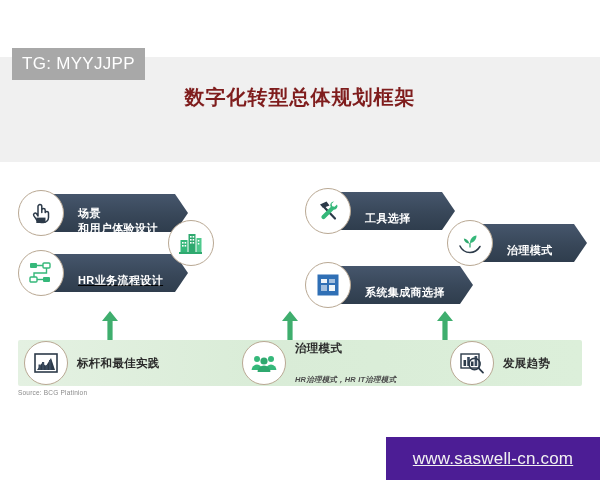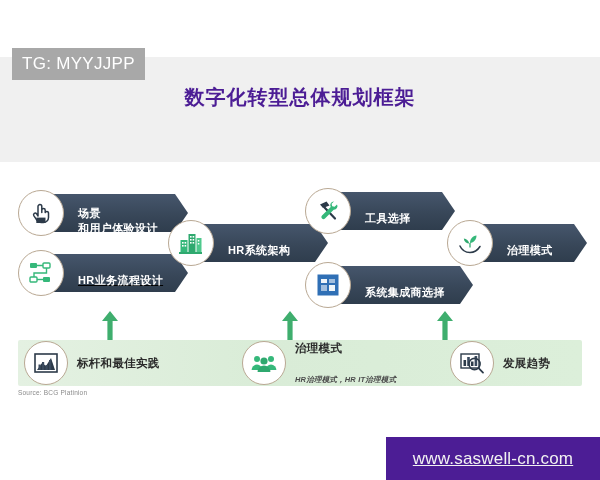--- a/index.html
+++ b/index.html
@@ -42,21 +42,21 @@
     background: #f0f0f0;
   }
   .page-title {
     position: absolute;
     left: 0;
     top: 84px;
     width: 600px;
     text-align: center;
     font-size: 20px;
     font-weight: bold;
-    color: #4c1d95;
+    color: #7f1d1d;
     letter-spacing: 1px;
     z-index: 5;
   }
 
   
   .diagram {
     position: absolute;
     left: 0;
     top: 162px;
     width: 600px;
@@ -227,23 +227,20 @@
         <rect x="15" y="2" width="7" height="5" rx="1" fill="none" stroke="#35b87a" stroke-width="1.4"></rect>
         <rect x="2" y="16" width="7" height="5" rx="1" fill="none" stroke="#35b87a" stroke-width="1.4"></rect>
         <rect x="15" y="16" width="7" height="5" rx="1" fill="#35b87a"></rect>
         <path d="M9 4.5 L15 4.5 M18.5 7 L18.5 12 L6 12 L6 16" fill="none" stroke="#35b87a" stroke-width="1.4"></path>
         <path d="M9 18.5 L15 18.5" fill="none" stroke="#35b87a" stroke-width="1.4"></path>
       </svg>
     </div>
   </div>
 
   <div class="node" style="left:168px; top:58px; width:160px;">
-    <div class="chev" style="width:134px;">
-      <span class="chev-label">HR系统架构</span>
-    </div>
     <div class="circle">
       <svg width="26" height="24" viewBox="0 0 26 24">
         <rect x="2.5" y="9" width="7" height="12" fill="#35b87a"></rect>
         <rect x="10.5" y="3" width="7" height="18" fill="#2fa96f"></rect>
         <rect x="18.5" y="7" width="5" height="14" fill="#4fc98d"></rect>
         <rect x="1" y="21" width="23" height="2" fill="#2fa96f"></rect>
         <g fill="#ffffff">
           <rect x="4" y="11" width="1.6" height="1.6"></rect>
             <rect x="6.6" y="11" width="1.6" height="1.6"></rect>
           <rect x="4" y="14" width="1.6" height="1.6"></rect>

